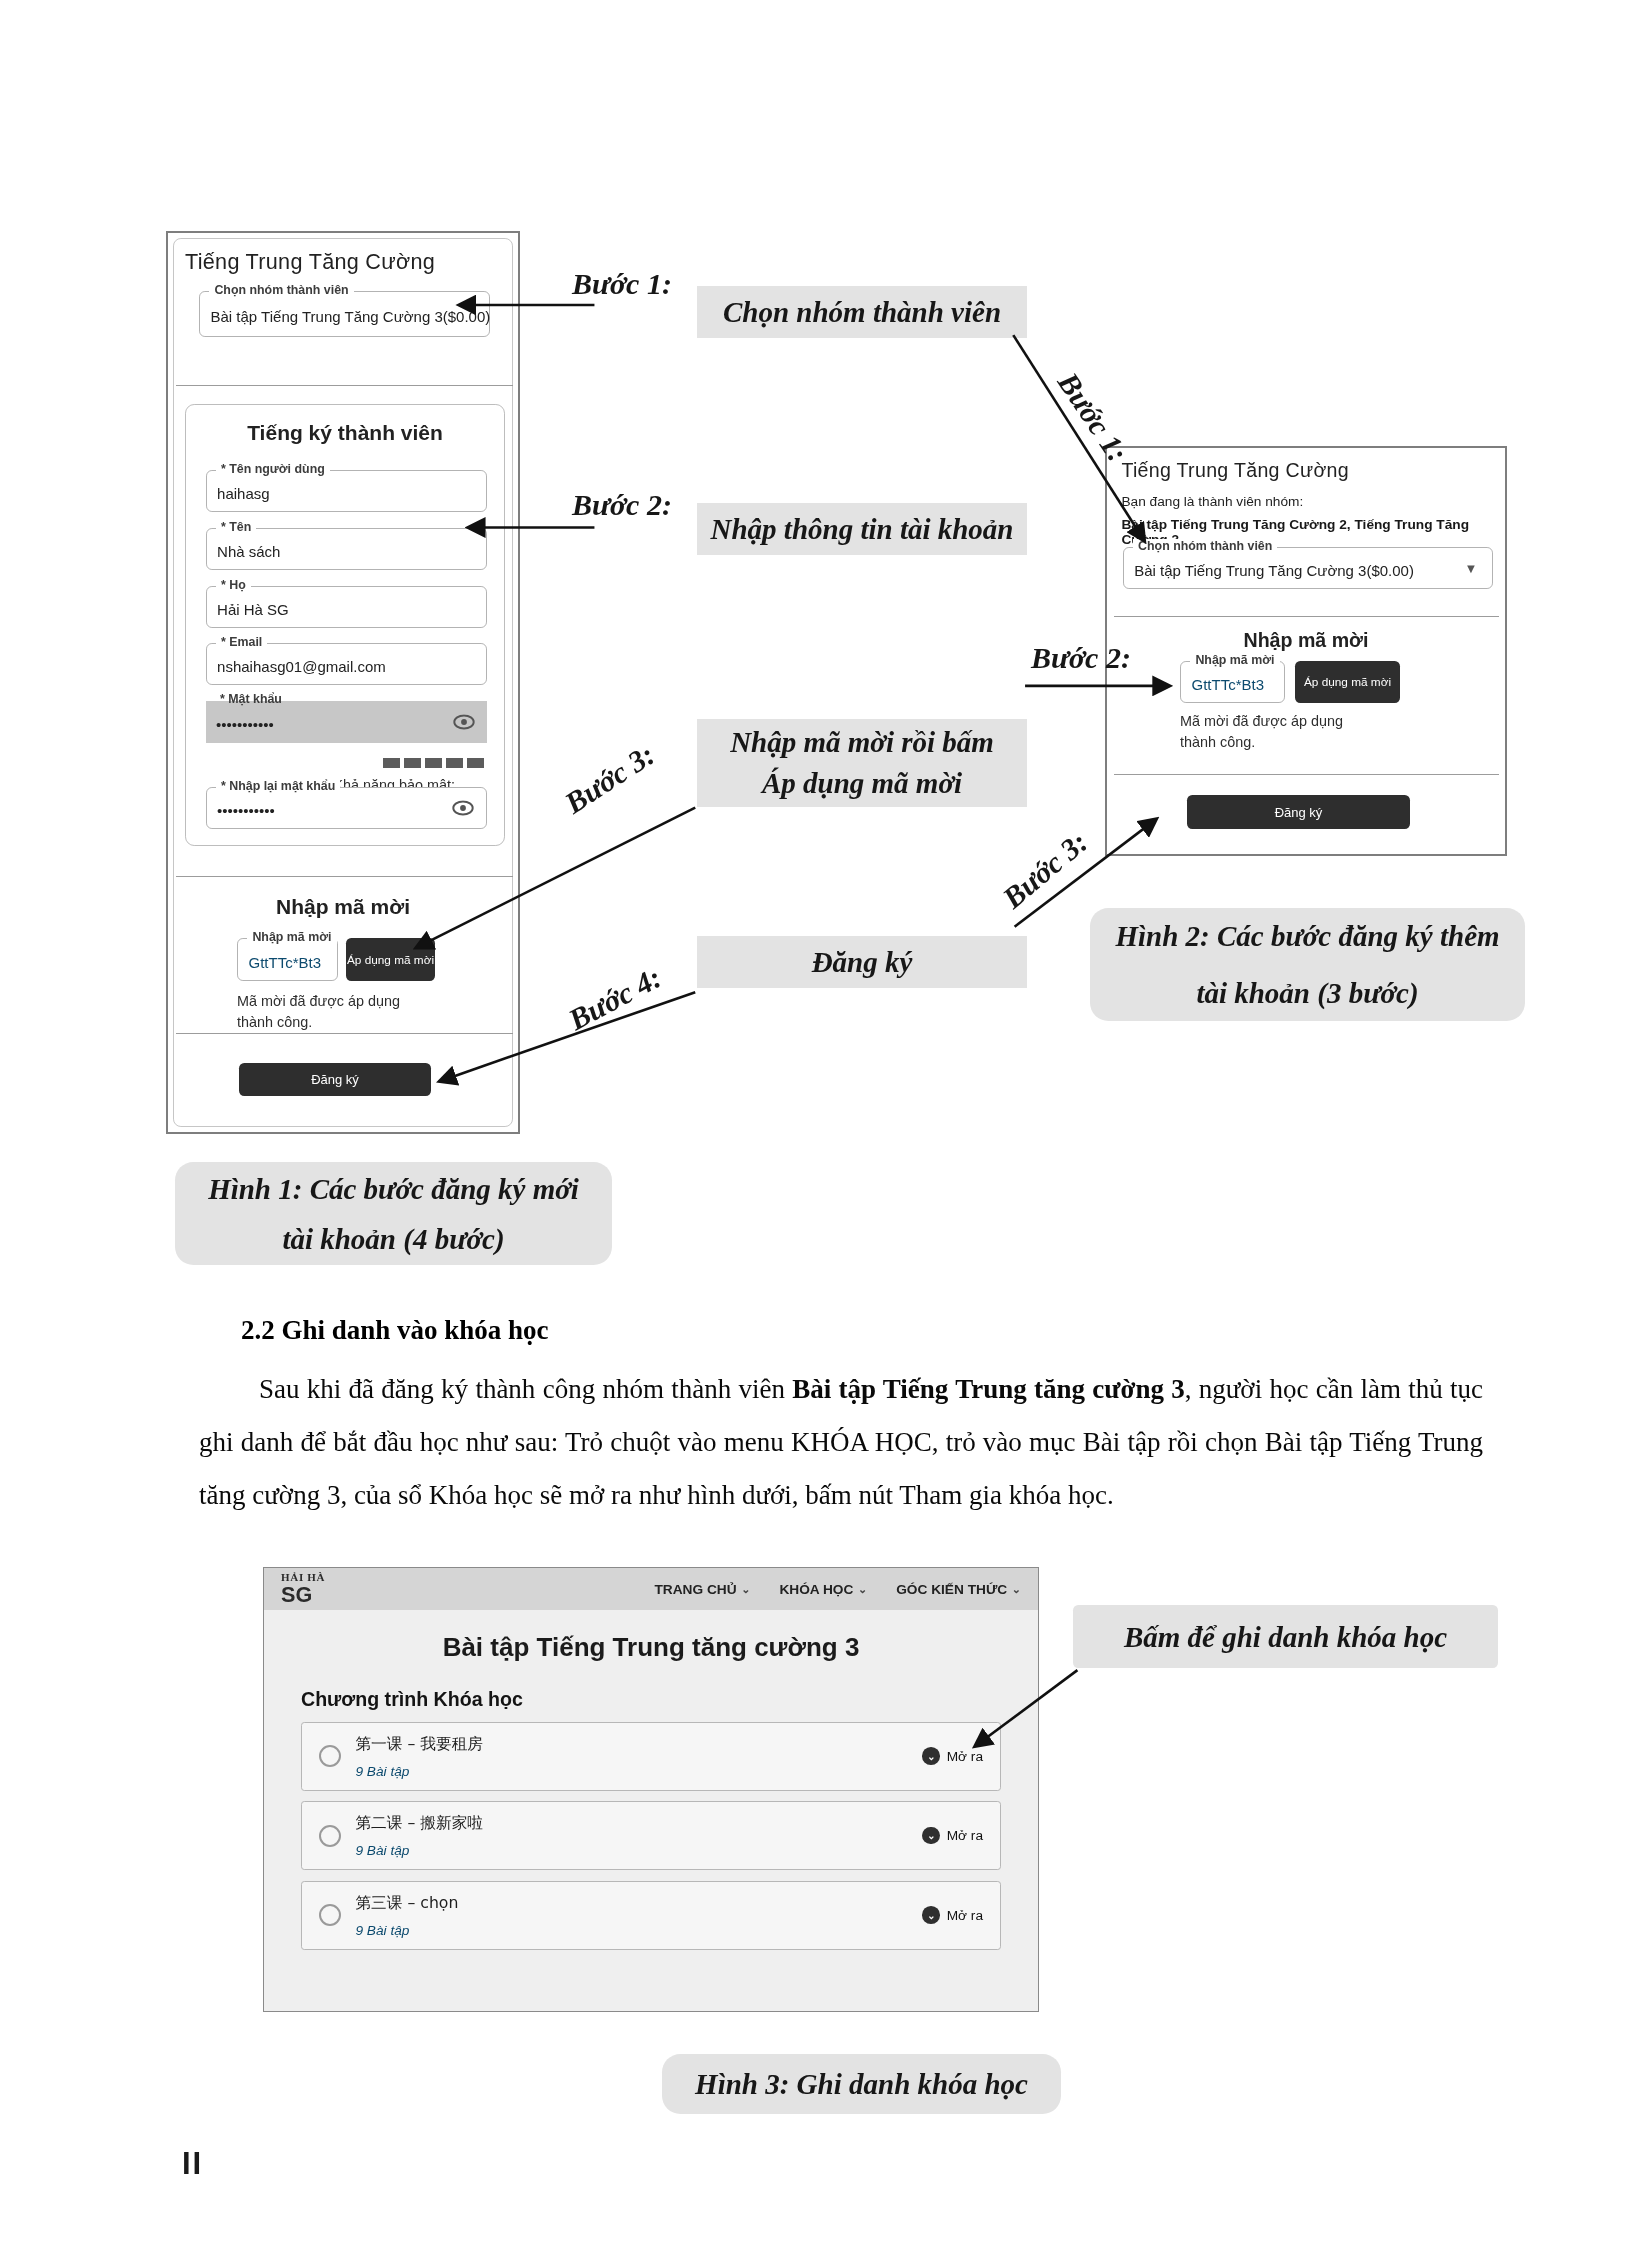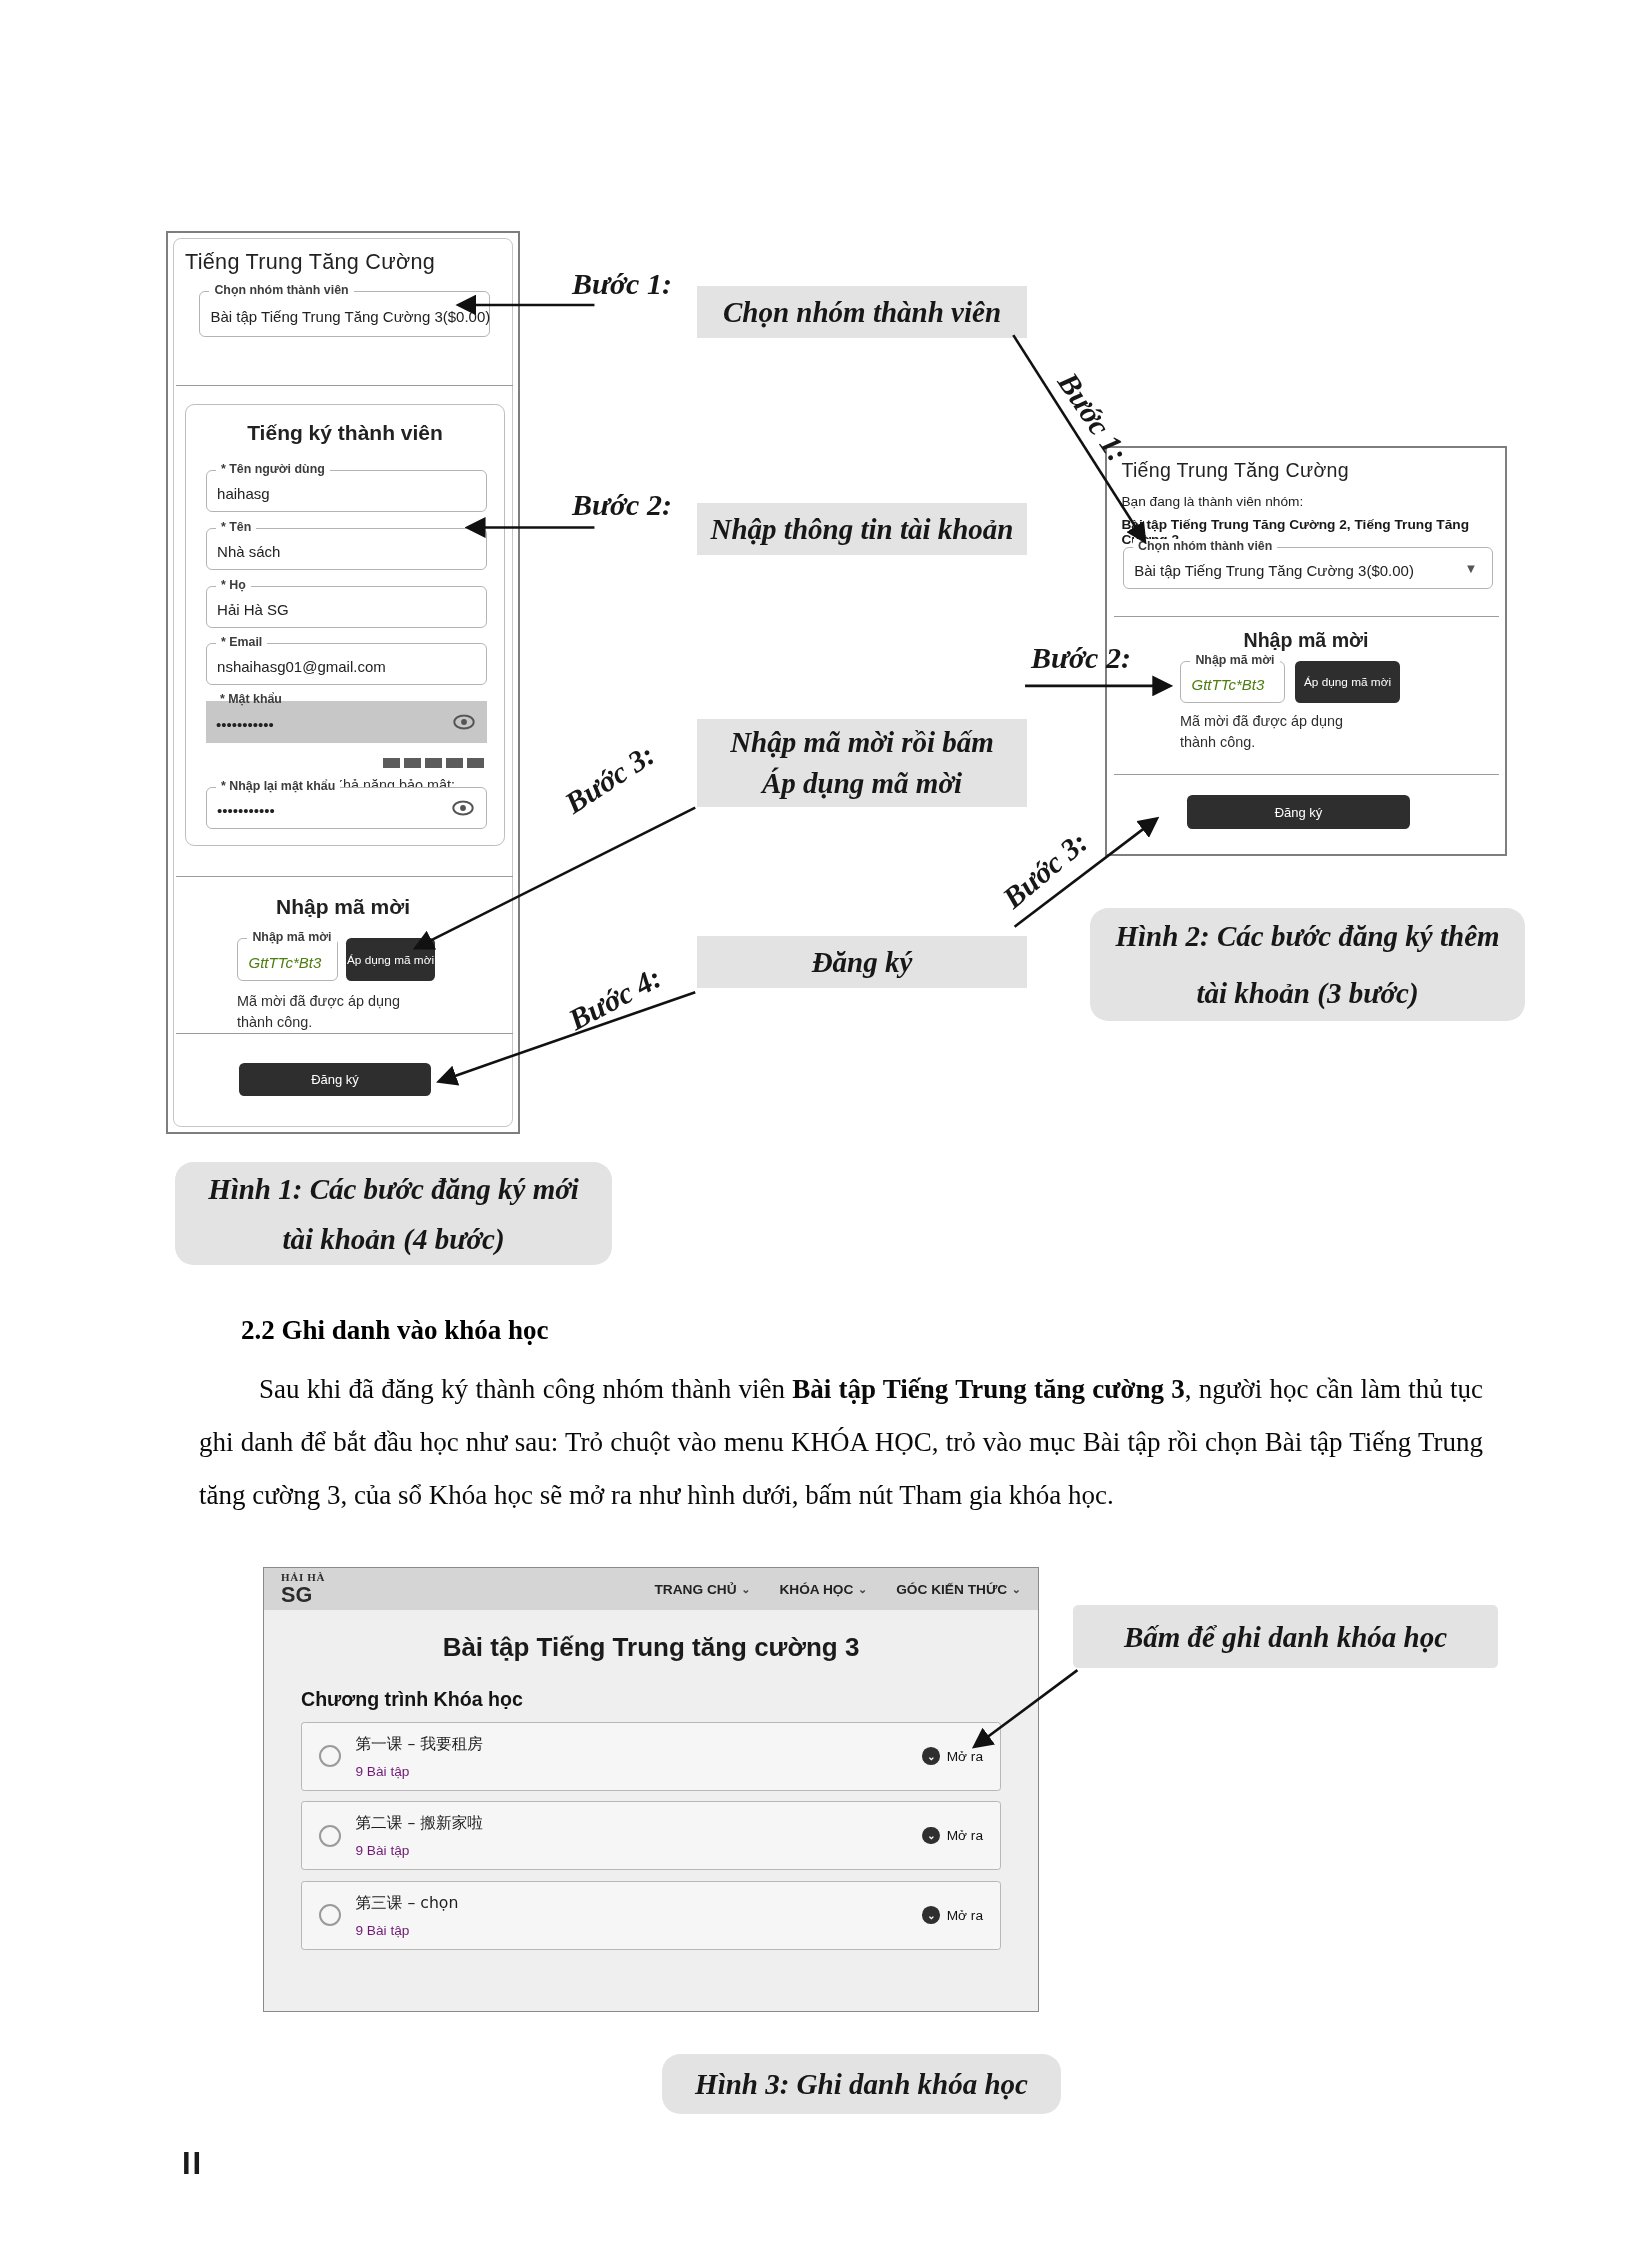--- a/index.html
+++ b/index.html
@@ -11,21 +11,21 @@
   .panel{position:absolute;inset:5.2px;border:1.3px solid #c6c6c6;border-radius:7.9px;box-sizing:border-box;}
   .shot-title{position:absolute;font-size:21.6px;color:#222;letter-spacing:0.3px;}
   .divider{position:absolute;border-top:1.3px solid #9c9c9c;}
   .ffield{position:absolute;border:1.3px solid #b3b3b3;border-radius:5.9px;box-sizing:border-box;background:#fff;}
   .ffield .flabel{position:absolute;top:-9.2px;left:9.2px;background:#fff;padding:0 5.2px;
                   font-size:12.4px;font-weight:bold;color:#3c3c3c;white-space:nowrap;}
   .ffield .fvalue{position:absolute;left:10.5px;top:50%;transform:translateY(-38%);
                   font-size:15px;color:#222;white-space:nowrap;}
   .ffield.filled{background:#c7c7c7;border:none;border-radius:0;}
   .ffield.filled .flabel{background:transparent;}
-  .ghost .fvalue{color:#4d7c0f;font-style:italic;}
+  .ghost .fvalue{color:#0c4a6e;}
   .eye{position:absolute;right:11.8px;top:50%;transform:translateY(-50%);width:22px;height:15.7px;}
   .darkbtn{position:absolute;background:#2e2e2e;color:#fff;border-radius:5.2px;display:flex;
            align-items:center;justify-content:center;font-size:13px;cursor:pointer;box-sizing:border-box;}
   .centerhead{position:absolute;width:100%;text-align:center;font-size:21px;font-weight:bold;color:#222;}
   .selarrow{position:absolute;right:14.4px;top:50%;transform:translateY(-50%);font-size:13px;color:#555;}
   .strengthbar{position:absolute;display:flex;gap:3.3px;}
   .strengthbar span{width:17.7px;height:9.8px;background:#5c5c5c;display:block;}
   .hint{position:absolute;font-size:14.4px;color:#2e2e2e;line-height:21px;}
 
   
@@ -63,21 +63,21 @@
          font-weight:bold;color:#1f1f1f;}
   .price{margin-top:7.9px;font-size:24px;font-weight:bold;color:#161616;}
   .joinbtn{margin-top:7.9px;background:#4d4d4d;color:#fff;border-radius:18.3px;padding:7.9px 15.7px;
            font-size:13px;font-weight:bold;cursor:pointer;}
   .program-head{margin:25px 37px 0;font-size:19.6px;font-weight:bold;color:#141414;}
   .lesson{display:flex;align-items:center;background:#f6f6f6;border:1.3px solid #b7b7b7;border-radius:3.3px;
           margin:10.5px 37px 0;height:69px;padding:0 17px;box-sizing:border-box;}
   .radio{width:22px;height:22px;border:2px solid #9a9a9a;border-radius:50%;box-sizing:border-box;flex:none;}
   .lesson-texts{margin-left:14.4px;}
   .lesson-title{font-size:15.7px;color:#1d1d1d;font-family:"DejaVu Sans",sans-serif;}
-  .lesson-sub{font-size:13.7px;color:#701a75;margin-top:9px;}
+  .lesson-sub{font-size:13.7px;color:#0c4a6e;margin-top:9px;font-style:italic;}
   .lesson-right{margin-left:auto;display:flex;align-items:center;gap:6.5px;}
   .expand-circle{width:17.7px;height:17.7px;border-radius:50%;background:#2f2f2f;color:#fff;display:flex;
                  align-items:center;justify-content:center;font-size:9.8px;font-weight:bold;}
   .expand-label{font-size:13.7px;color:#111;}
 </style>
 </head>
 <body>
 
 <div class="page">
 

